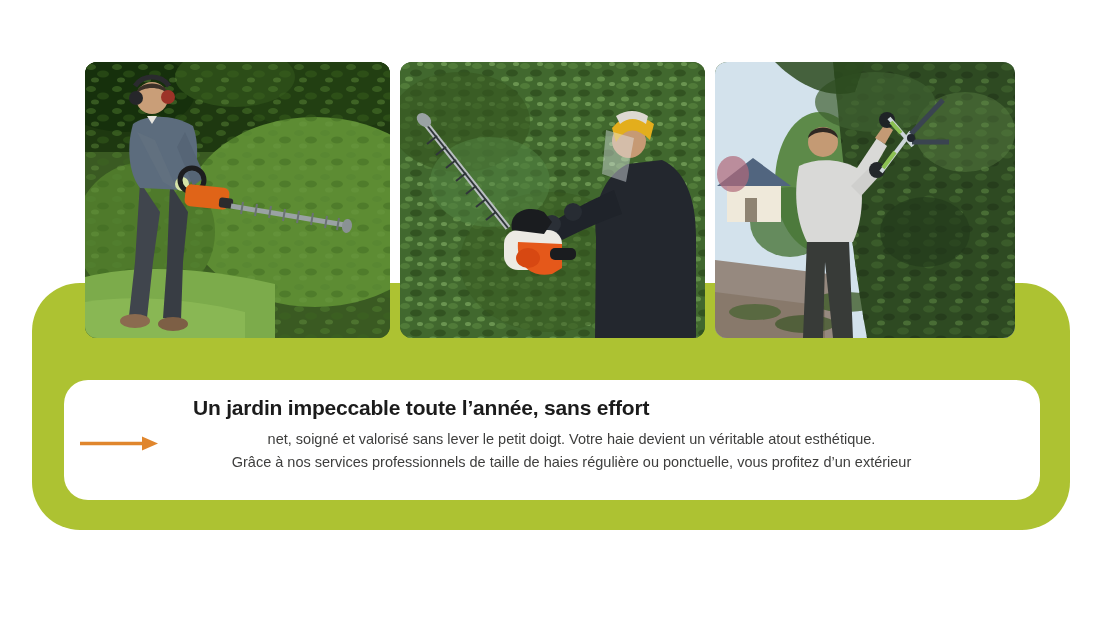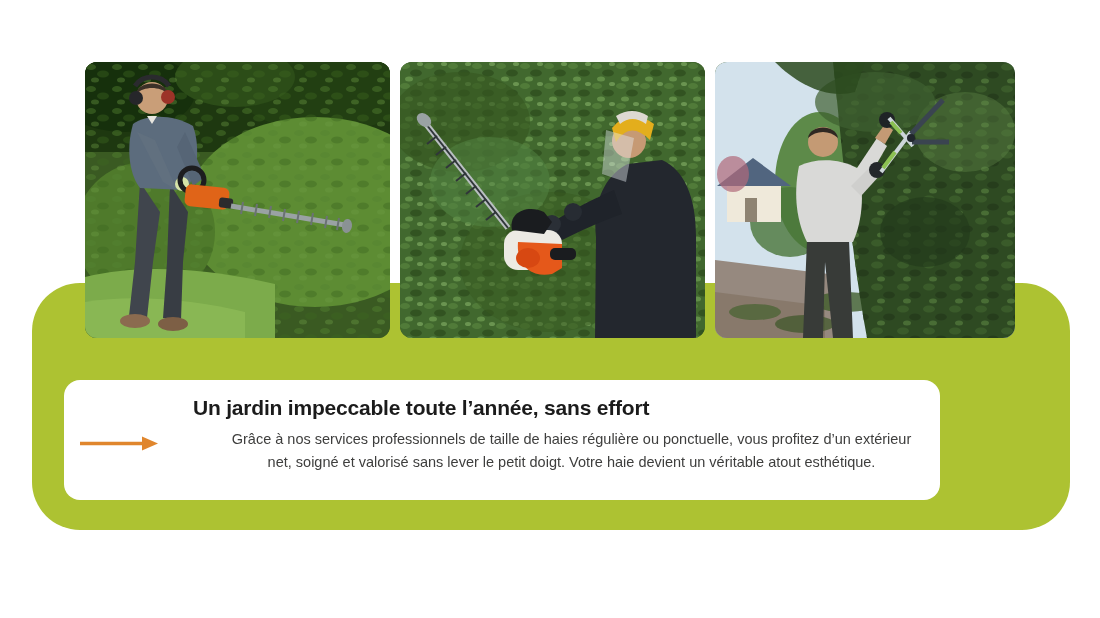--- a/index.html
+++ b/index.html
@@ -21,22 +21,22 @@
   .photos{position:absolute;left:85px;top:62px;display:flex;gap:10px;}
   .photo{
     margin:0;width:305px;height:276px;border-radius:12px;overflow:hidden;
     background:#3a5a22;flex:0 0 auto;
   }
   .photo.last{width:300px;}
   .photo svg{display:block;width:100%;height:100%;}
 
   
   .card{
-    position:absolute;left:64px;top:380px;width:876px;height:120px;
-    background:var(--card_bg,#fff);border-radius:16px;
+    position:absolute;left:64px;top:380px;width:976px;height:120px;
+    background:var(--card_bg,#fff);border-radius:24px;
   }
   .arrow-icon{position:absolute;left:14px;top:55px;width:82px;height:17px;}
   .card-content{position:absolute;left:129px;top:0;width:757px;height:100%;}
   .feature-title{
     margin:14px 0 0 0;font-size:21px;line-height:28px;font-weight:700;
     color:var(--title_color,#1b1b1b);text-align:left;letter-spacing:-0.2px;
   }
   .feature-desc{
     margin:6px auto 0;max-width:757px;text-align:center;
     font-size:14.5px;line-height:23px;color:var(--body_color,#3e3e3d);
@@ -205,19 +205,19 @@
   </div>
 
   <div class="card">
     <svg class="arrow-icon" viewBox="0 0 82 17">
       <line x1="2" y1="8.5" x2="66" y2="8.5" stroke="#e0862d" stroke-width="3.4"></line>
       <polygon points="64,1.5 80,8.5 64,15.5" fill="#e0862d"></polygon>
     </svg>
     <div class="card-content">
       <h2 class="feature-title">Un jardin impeccable toute l’année, sans effort</h2>
       <p class="feature-desc">
+        <span>net, soigné et valorisé sans lever le petit doigt. Votre haie devient un véritable atout esthétique.</span>
         <span>Grâce à nos services professionnels de taille de haies régulière ou ponctuelle, vous profitez d’un extérieur</span>
-        <span>net, soigné et valorisé sans lever le petit doigt. Votre haie devient un véritable atout esthétique.</span>
       </p>
     </div>
   </div>
 
 </div>
 
 </body></html>

